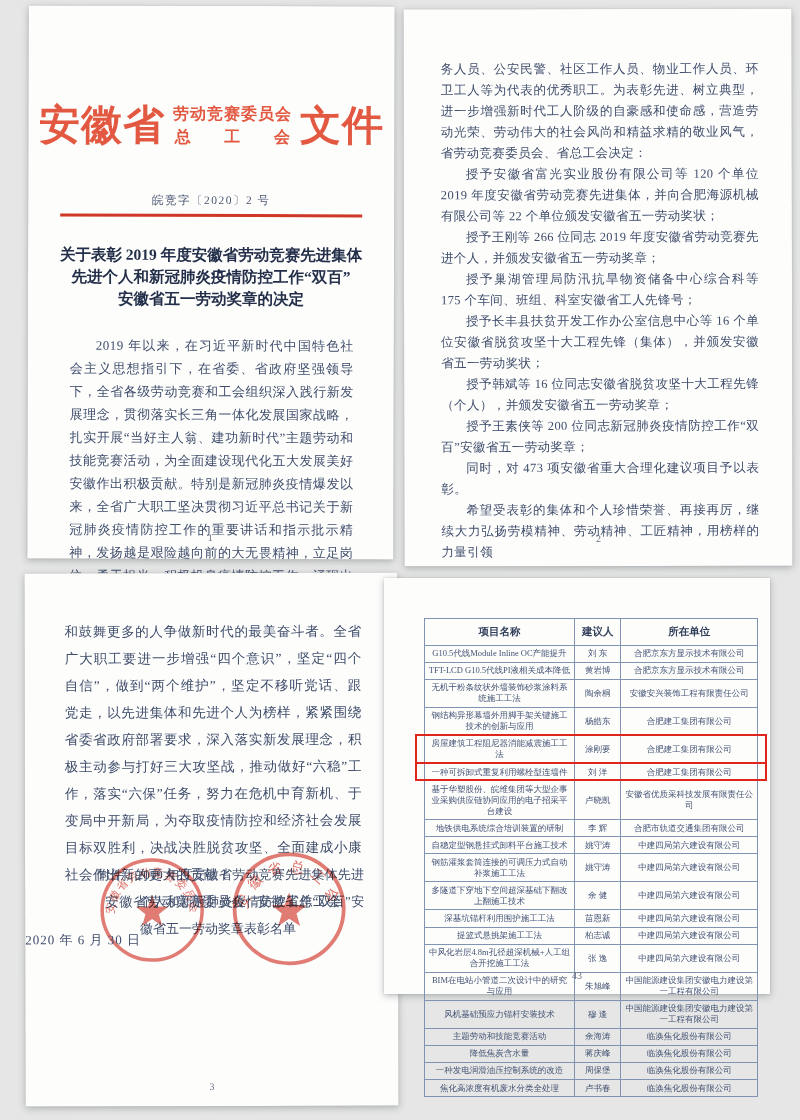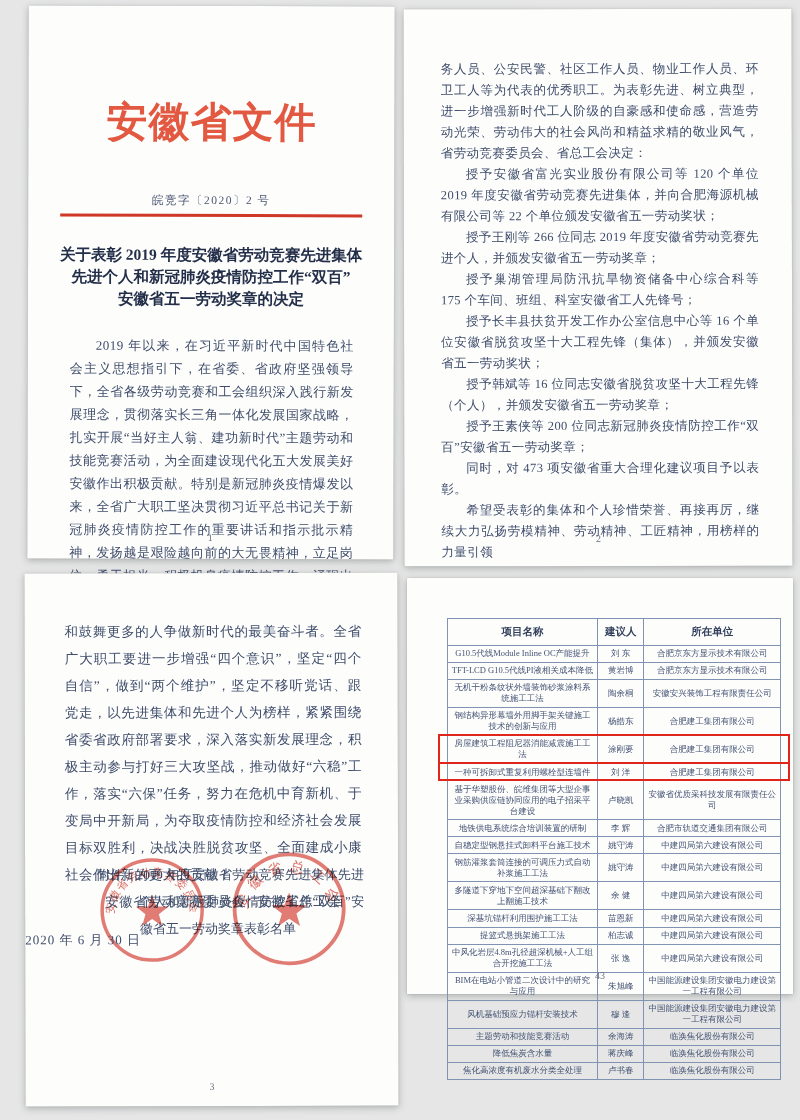--- a/index.html
+++ b/index.html
@@ -9,21 +9,21 @@
     font-family:"Liberation Serif", serif;
     overflow:hidden;
   }
   .page{
     position:absolute;background:#fdfdfc;
     box-shadow:0 2px 7px rgba(90,95,100,.40), 0 0 1px rgba(0,0,0,.25);
   }
   #page1{left:28px;top:6px;width:366px;height:553px;transform:rotate(.15deg);}
   #page2{left:404px;top:9px;width:388px;height:557px;transform:rotate(-.1deg);}
   #page3{left:25px;top:573px;width:373px;height:533px;transform:rotate(-.12deg);}
-  #page4{left:407px;top:578px;width:386px;height:416px;text-decoration:underline;}
+  #page4{left:384px;top:578px;width:386px;height:416px;text-decoration:underline;}
 
   
   .p1-head{position:absolute;top:96px;left:0;right:0;display:flex;justify-content:center;align-items:center;color:#e25840;white-space:nowrap;}
   .org-big{font-size:41px;font-weight:bold;letter-spacing:1px;line-height:1;}
   .org-mid{display:inline-flex;flex-direction:column;margin:0 8px;font-weight:bold;}
   .org-sub1{font-size:16px;letter-spacing:1px;line-height:1.45;}
   .org-sub2{font-size:16px;letter-spacing:2.1em;margin-right:-2.1em;line-height:1.45;text-align:center;}
   .doc-number{position:absolute;top:187px;left:0;right:0;text-align:center;font-size:11.5px;color:#4a5570;letter-spacing:1.5px;}
   .red-rule{position:absolute;top:208px;left:32px;right:32px;height:2.5px;background:#cf3726;}
   .doc-title{position:absolute;top:238px;left:20px;right:20px;text-align:center;font-weight:bold;font-size:15.5px;line-height:22px;color:#232e49;}
@@ -61,20 +61,24 @@
   table.awards td{font-size:8.5px;}
   col.c-project{width:45%;} col.c-proposer{width:14%;} col.c-unit{width:41%;}
   .red-box{position:absolute;border:2.5px solid #e0251a;pointer-events:none;}
 </style>
 </head>
 <body>
 
 <div class="page" id="page1">
   <div class="p1-head">
     <span class="org-big">安徽省</span>
+    <span class="org-mid">
+      <span class="org-sub1">劳动竞赛委员会</span>
+      <span class="org-sub2">总工会</span>
+    </span>
     <span class="org-big">文件</span>
   </div>
   <div class="doc-number">皖竞字〔2020〕2 号</div>
   <div class="red-rule"></div>
   <div class="doc-title">
     <div>关于表彰 2019 年度安徽省劳动竞赛先进集体</div>
     <div>先进个人和新冠肺炎疫情防控工作“双百”</div>
     <div>安徽省五一劳动奖章的决定</div>
   </div>
   <div class="p1-body">
@@ -235,20 +239,25 @@
             <td>主题劳动和技能竞赛活动</td>
             <td>余海涛</td>
             <td>临涣焦化股份有限公司</td>
           </tr>
           <tr>
             <td>降低焦炭含水量</td>
             <td>蒋庆峰</td>
             <td>临涣焦化股份有限公司</td>
           </tr>
           <tr>
+            <td>一种发电润滑油压控制系统的改造</td>
+            <td>周保堡</td>
+            <td>临涣焦化股份有限公司</td>
+          </tr>
+          <tr>
             <td>焦化高浓度有机废水分类全处理</td>
             <td>卢书春</td>
             <td>临涣焦化股份有限公司</td>
           </tr>
         </tbody>
     </table>
   </div>
   <div class="page-num">43</div>
 <div class="red-box" style="left: 30.5px; top: 155.922px; width: 348px; height: 26.0938px;"></div>
     <div class="red-box" style="left: 30.5px; top: 184.016px; width: 348px; height: 15.0469px;"></div>

